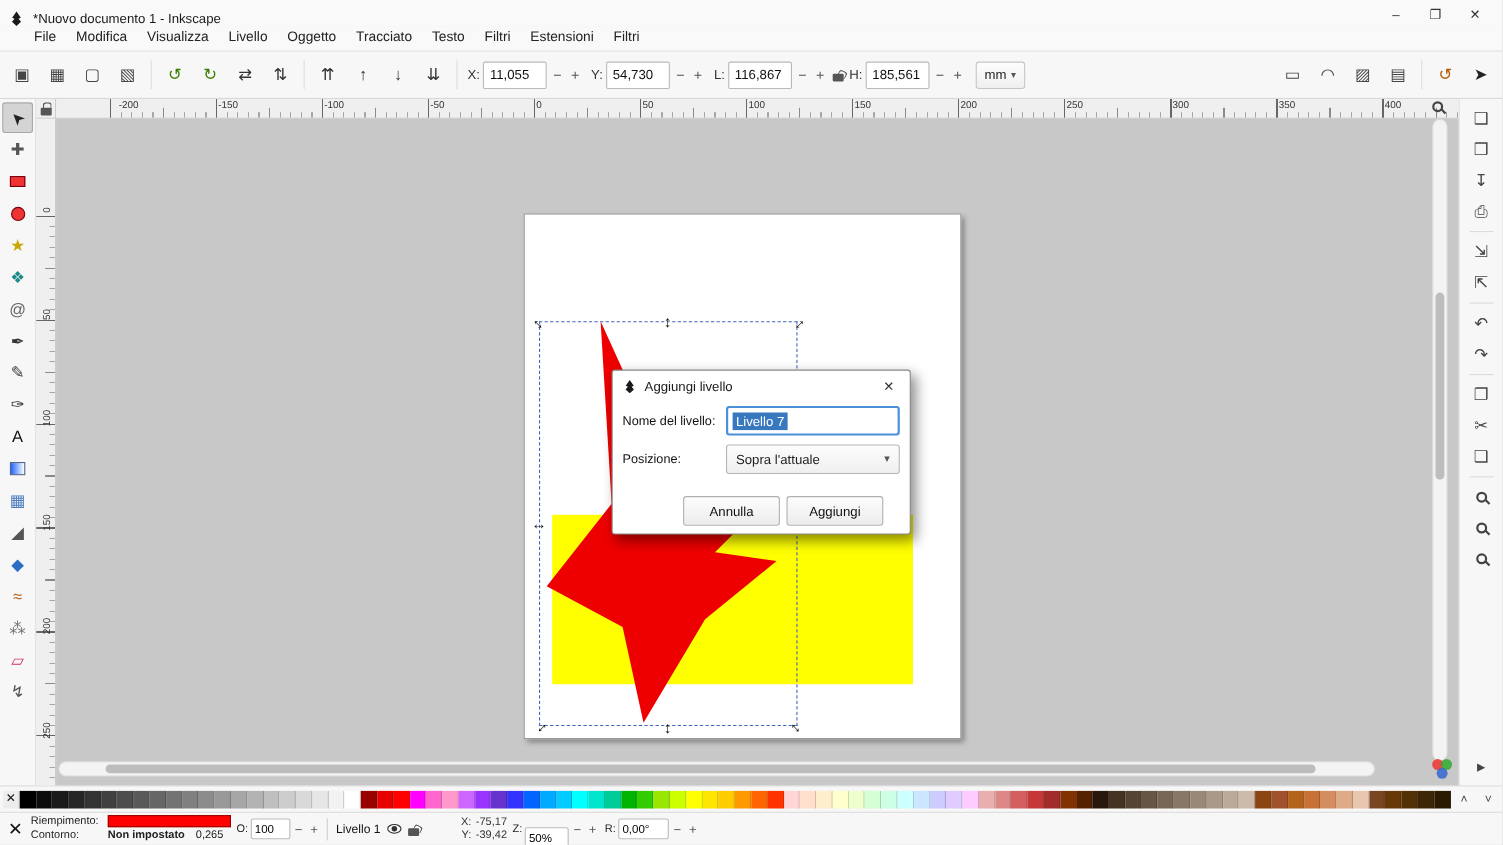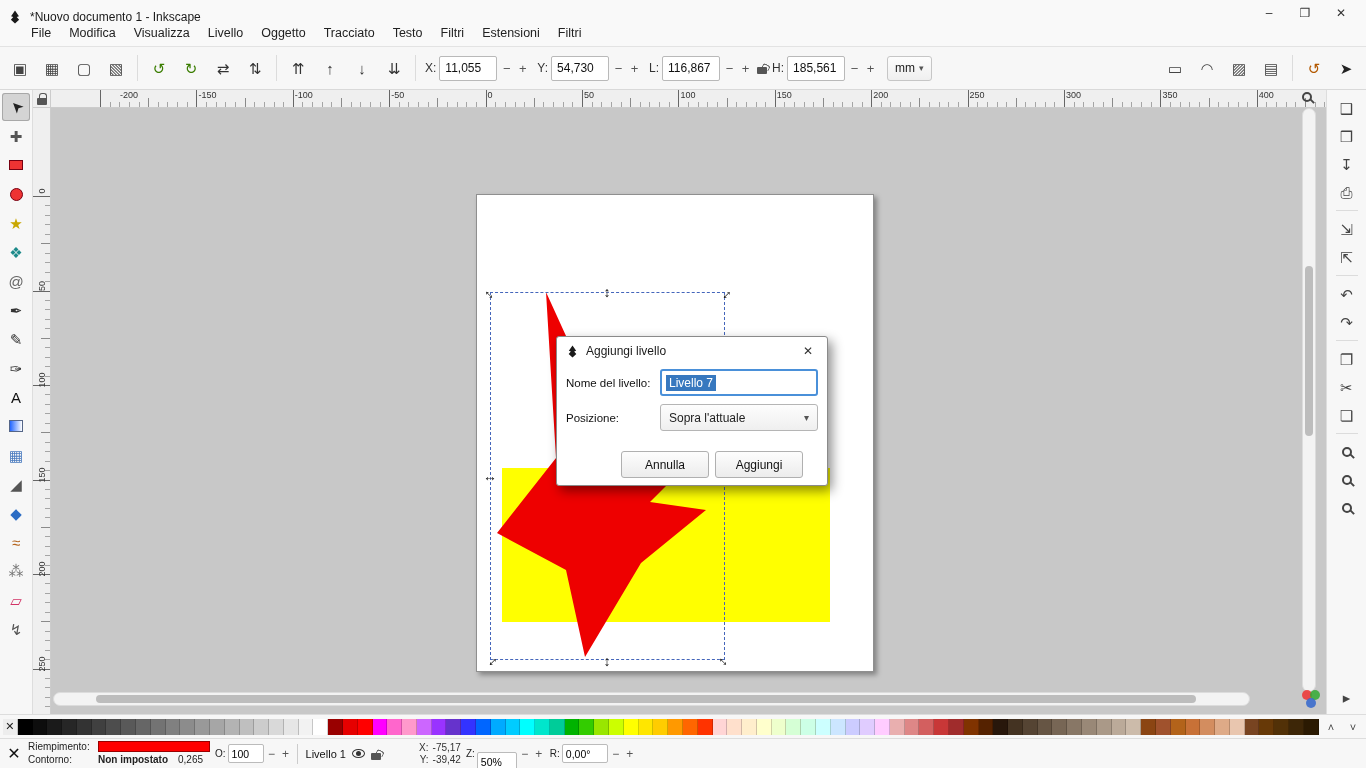--- a/index.html
+++ b/index.html
@@ -323,21 +323,21 @@
         </div>
       </div>
 
     <div class="canvas-col">
       <div class="ruler-row-top">
         <div class="ruler-corner">
             <span class="lockicon"></span>
           </div>
         <div class="ruler-top" id="ruler-top">
           <span class="mag" style="position:absolute;right:14px;top:2px;"></span>
-        <span class="rlabel" style="left: 69px;">-200</span>
+        <span class="rlabel" style="left: 57px;">-200</span>
             <span class="rlabel" style="left: 147.4px;">-150</span>
             <span class="rlabel" style="left: 243.8px;">-100</span>
             <span class="rlabel" style="left: 340.2px;">-50</span>
             <span class="rlabel" style="left: 436.6px;">0</span>
             <span class="rlabel" style="left: 533px;">50</span>
             <span class="rlabel" style="left: 629.4px;">100</span>
             <span class="rlabel" style="left: 725.8px;">150</span>
             <span class="rlabel" style="left: 822.2px;">200</span>
             <span class="rlabel" style="left: 918.6px;">250</span>
             <span class="rlabel" style="left: 1015px;">300</span>

